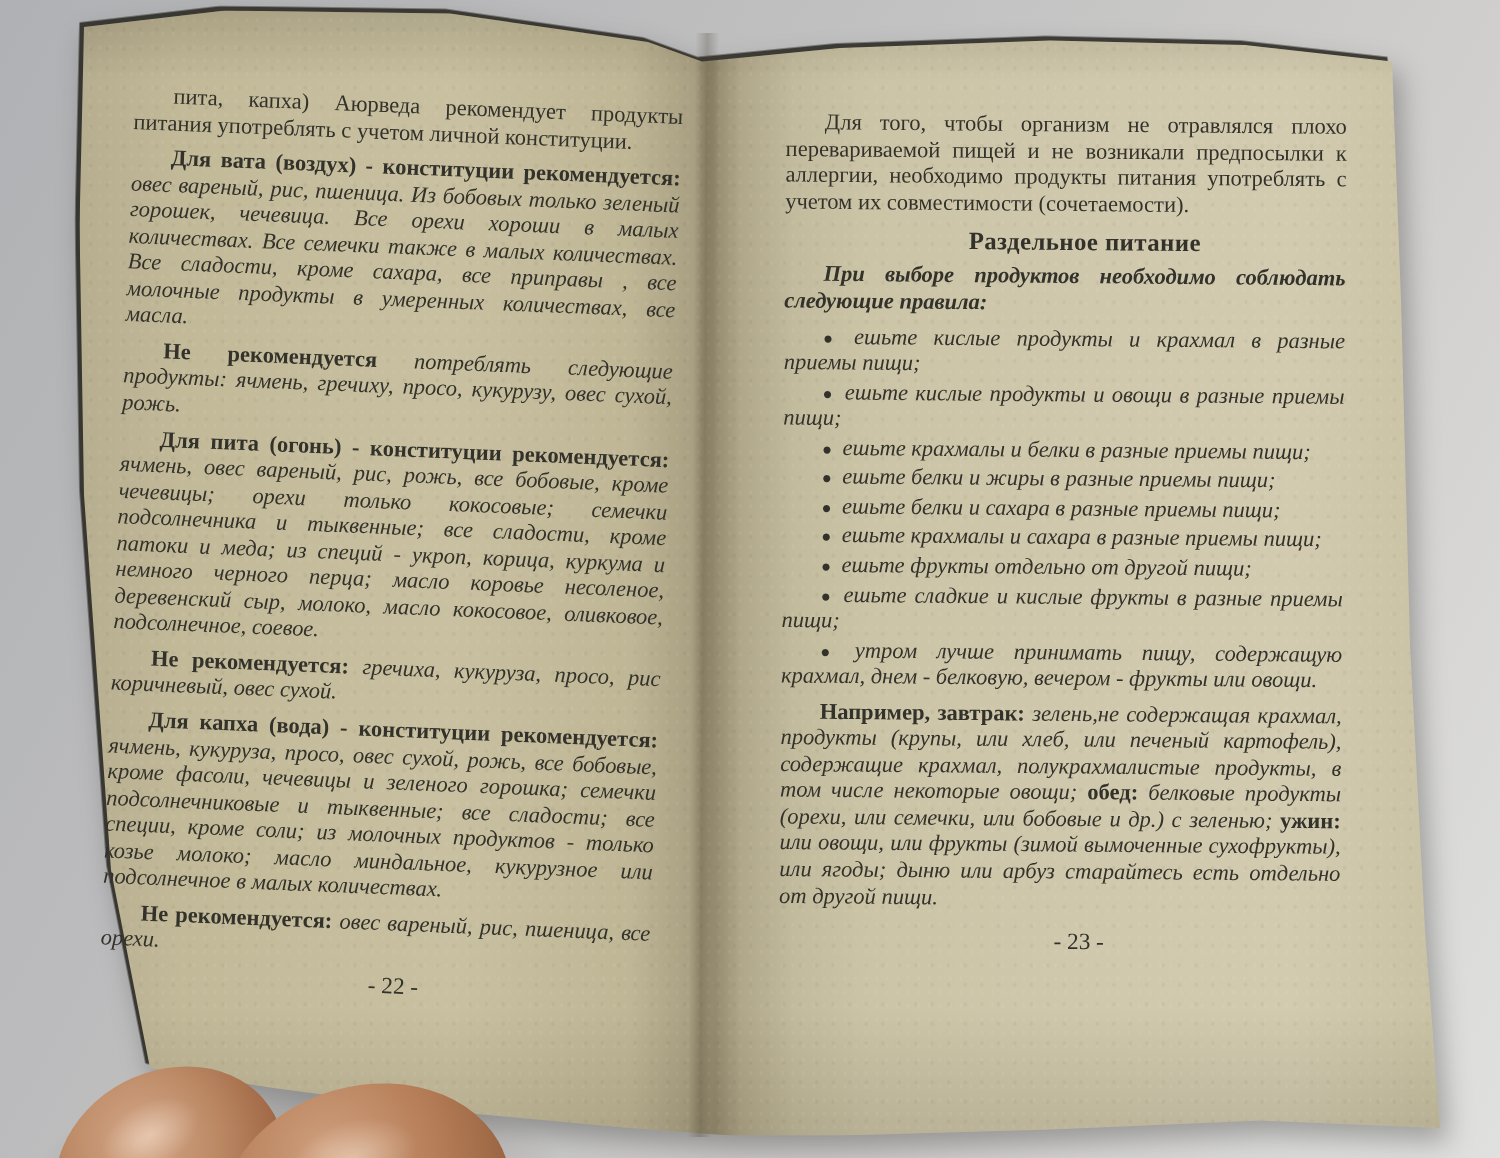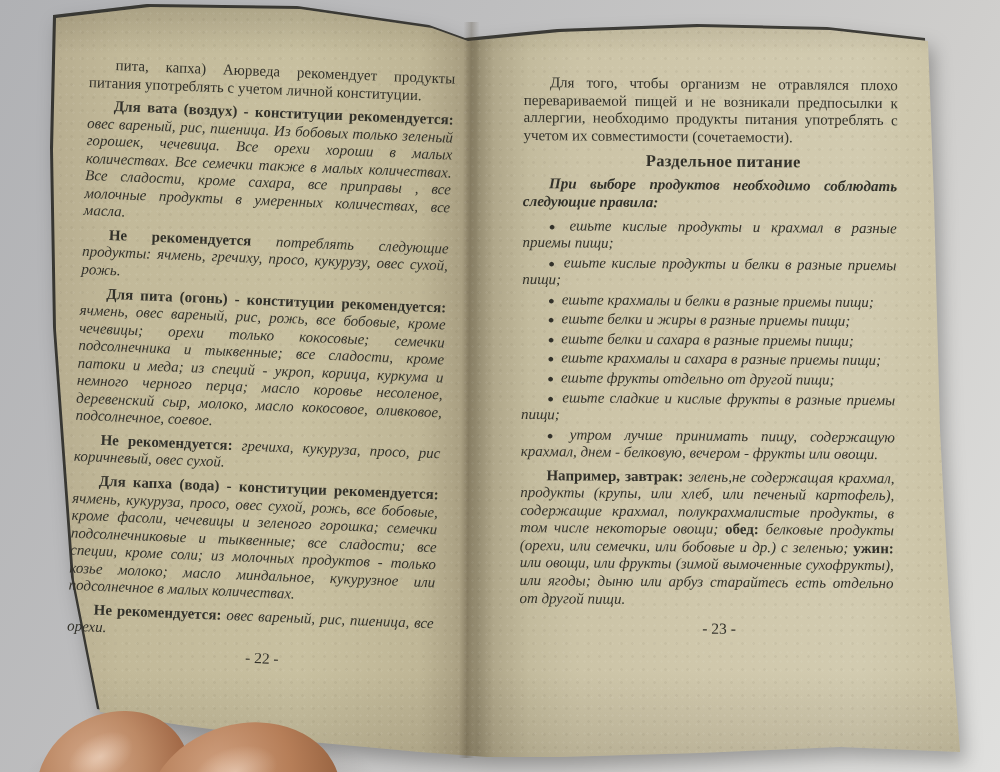--- a/index.html
+++ b/index.html
@@ -101,21 +101,21 @@
 
   <div class="page-text right-col">
     <p><span>Для того, чтобы организм не отравлялся плохо перевариваемой пищей и не возникали предпосылки к аллергии, необходимо продукты питания употреблять с учетом их совместимости (сочетаемости).</span></p>
 
     <p class="sec-heading">Раздельное питание</p>
 
     <p class="rules-lead">При выборе продуктов необходимо соблюдать следующие правила:</p>
 
     <ul class="rules">
       <li><span class="blt">●</span><span>ешьте кислые продукты и крахмал в разные приемы пищи;</span></li>
-      <li><span class="blt">●</span><span>ешьте кислые продукты и белки в разные приемы пищи;</span></li>
+      <li><span class="blt">●</span><span>ешьте кислые продукты и овощи в разные приемы пищи;</span></li>
       <li><span class="blt">●</span><span>ешьте крахмалы и белки в разные приемы пищи;</span></li>
       <li><span class="blt">●</span><span>ешьте белки и жиры в разные приемы пищи;</span></li>
       <li><span class="blt">●</span><span>ешьте белки и сахара в разные приемы пищи;</span></li>
       <li><span class="blt">●</span><span>ешьте крахмалы и сахара в разные приемы пищи;</span></li>
       <li><span class="blt">●</span><span>ешьте фрукты отдельно от другой пищи;</span></li>
       <li><span class="blt">●</span><span>ешьте сладкие и кислые фрукты в разные приемы пищи;</span></li>
       <li><span class="blt">●</span><span>утром лучше принимать пищу, содержащую крахмал, днем - белковую, вечером - фрукты или овощи.</span></li>
     </ul>
 
     <p><span class="lead">Например, завтрак:</span><span class="body-it"> зелень,не содержащая крахмал, продукты (крупы, или хлеб, или печеный картофель), содержащие крахмал, полукрахмалистые продукты, в том числе некоторые овощи; </span><span class="lead">обед:</span><span class="body-it"> белковые продукты (орехи, или семечки, или бобовые и др.) с зеленью; </span><span class="lead">ужин:</span><span class="body-it"> или овощи, или фрукты (зимой вымоченные сухофрукты), или ягоды; дыню или арбуз старайтесь есть отдельно от другой пищи.</span></p>

